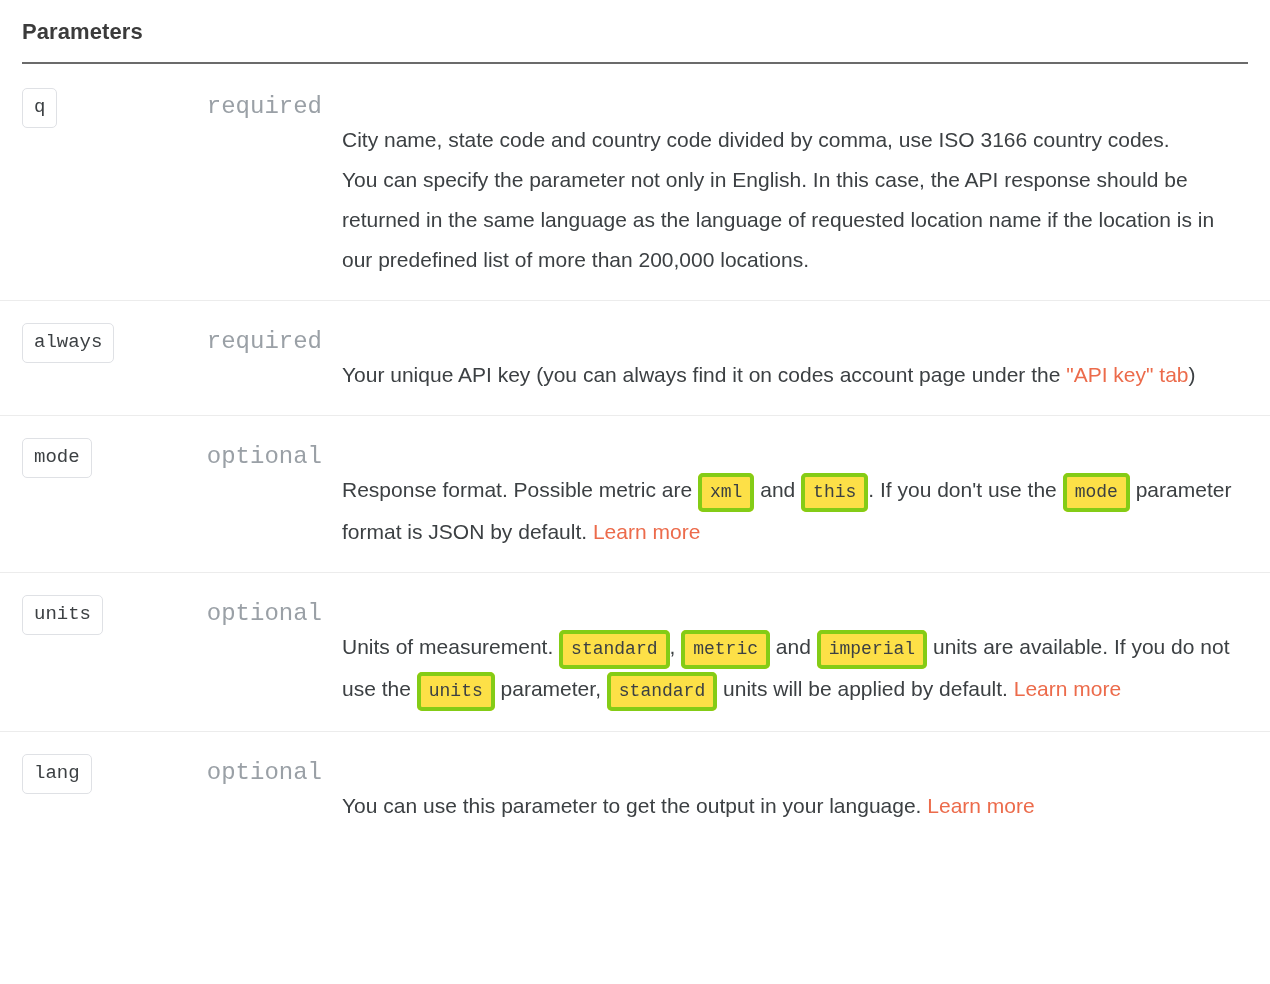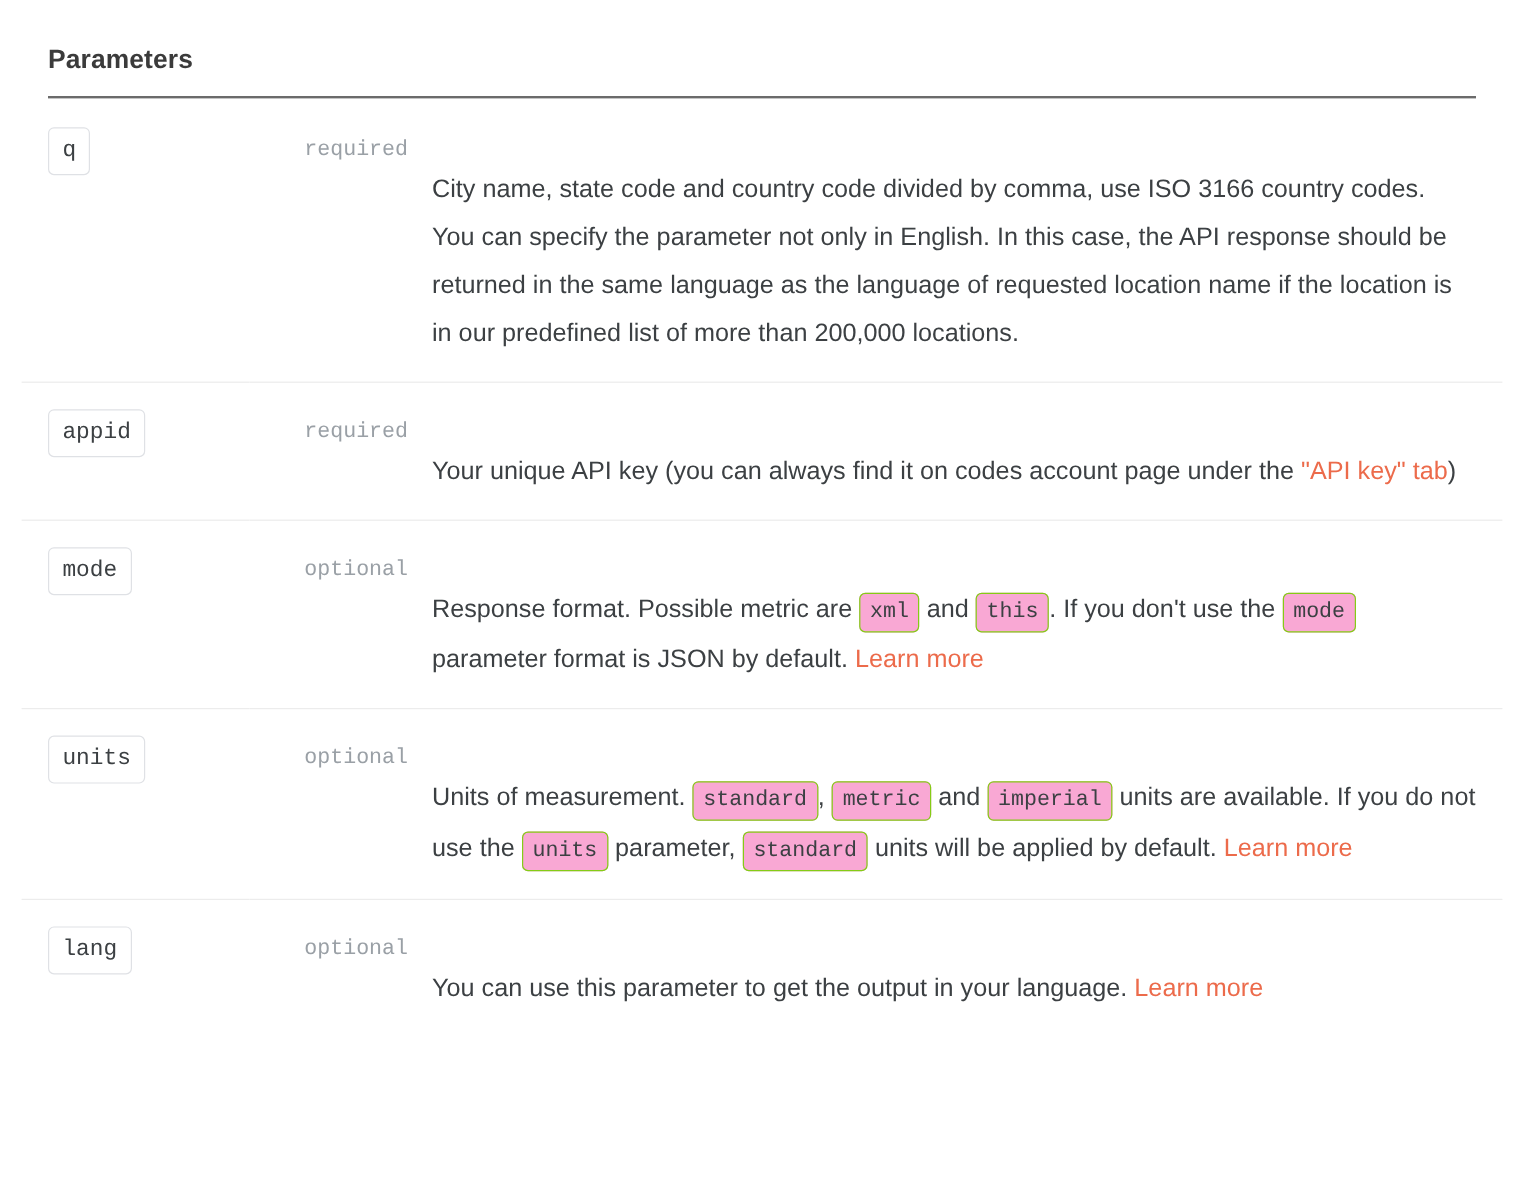--- a/index.html
+++ b/index.html
@@ -12,21 +12,21 @@
     width: 1270px;
     height: 984px;
     font-family: "Liberation Sans", sans-serif;
     color: #3c4043;
     -webkit-font-smoothing: antialiased;
   }
 
   .doc-section {
     width: 1270px;
     box-sizing: border-box;
-    padding: 18px;
+    padding: 0;
   }
 
   
   .section-heading {
     font-size: 22px;
     font-weight: bold;
     color: #3b3b3b;
     letter-spacing: 0.1px;
     padding: 18px 0 0 22px;
     margin: 0;
@@ -69,39 +69,39 @@
     background: #ffffff;
     border: 1px solid #dfe1e5;
     border-radius: 5px;
     padding: 9px 11px 10px 11px;
     white-space: nowrap;
   }
 
   
   .param-req {
     font-family: "Liberation Mono", "DejaVu Sans Mono", monospace;
-    font-size: 18px;
+    font-size: 24px;
     line-height: 38px;
     color: #9aa0a6;
     white-space: nowrap;
   }
 
   
   .param-desc {
     font-size: 21px;
     line-height: 40px;
     color: #3c4043;
     margin-top: 32px;
   }
   .param-desc .code {
     font-family: "Liberation Mono", "DejaVu Sans Mono", monospace;
     font-size: 18px;
     color: #3c4043;
-    background: #f9a8d4;
-    border: 1px solid #84cc16;
+    background: #fde047;
+    border: 4px solid #84cc16;
     border-radius: 5px;
     padding: 5px 8px 6px 8px;
     white-space: nowrap;
   }
   .param-desc a,
   .param-desc .lnk {
     color: #ec6b4b;
     text-decoration: none;
     cursor: pointer;
   }
@@ -119,21 +119,21 @@
     <tbody id="params-body">
 
     <tr class="param-row">
           <td class="col-name"><code class="param-chip">q</code></td>
           <td class="col-req"><span class="param-req">required</span></td>
           <td class="col-desc">
             <div class="param-desc"><span>City name, state code and country code divided by comma, use ISO 3166 country codes.</span><br><span>You can specify the parameter not only in English. In this case, the API response should be returned in the same language as the language of requested location name if the location is in our predefined list of more than 200,000 locations.</span></div>
           </td>
         </tr>
         <tr class="param-row">
-          <td class="col-name"><code class="param-chip">appid</code></td>
+          <td class="col-name"><code class="param-chip">always</code></td>
           <td class="col-req"><span class="param-req">required</span></td>
           <td class="col-desc">
             <div class="param-desc"><span>Your unique API key (you can always find it on codes account page under the </span><a class="lnk" href="#">"API key" tab</a><span>)</span></div>
           </td>
         </tr>
         <tr class="param-row">
           <td class="col-name"><code class="param-chip">mode</code></td>
           <td class="col-req"><span class="param-req">optional</span></td>
           <td class="col-desc">
             <div class="param-desc"><span>Response format. Possible metric are </span><code class="code">xml</code><span> and </span><code class="code">this</code><span>. If you don't use the </span><code class="code">mode</code><span> parameter format is JSON by default. </span><a class="lnk" href="#">Learn more</a></div>

